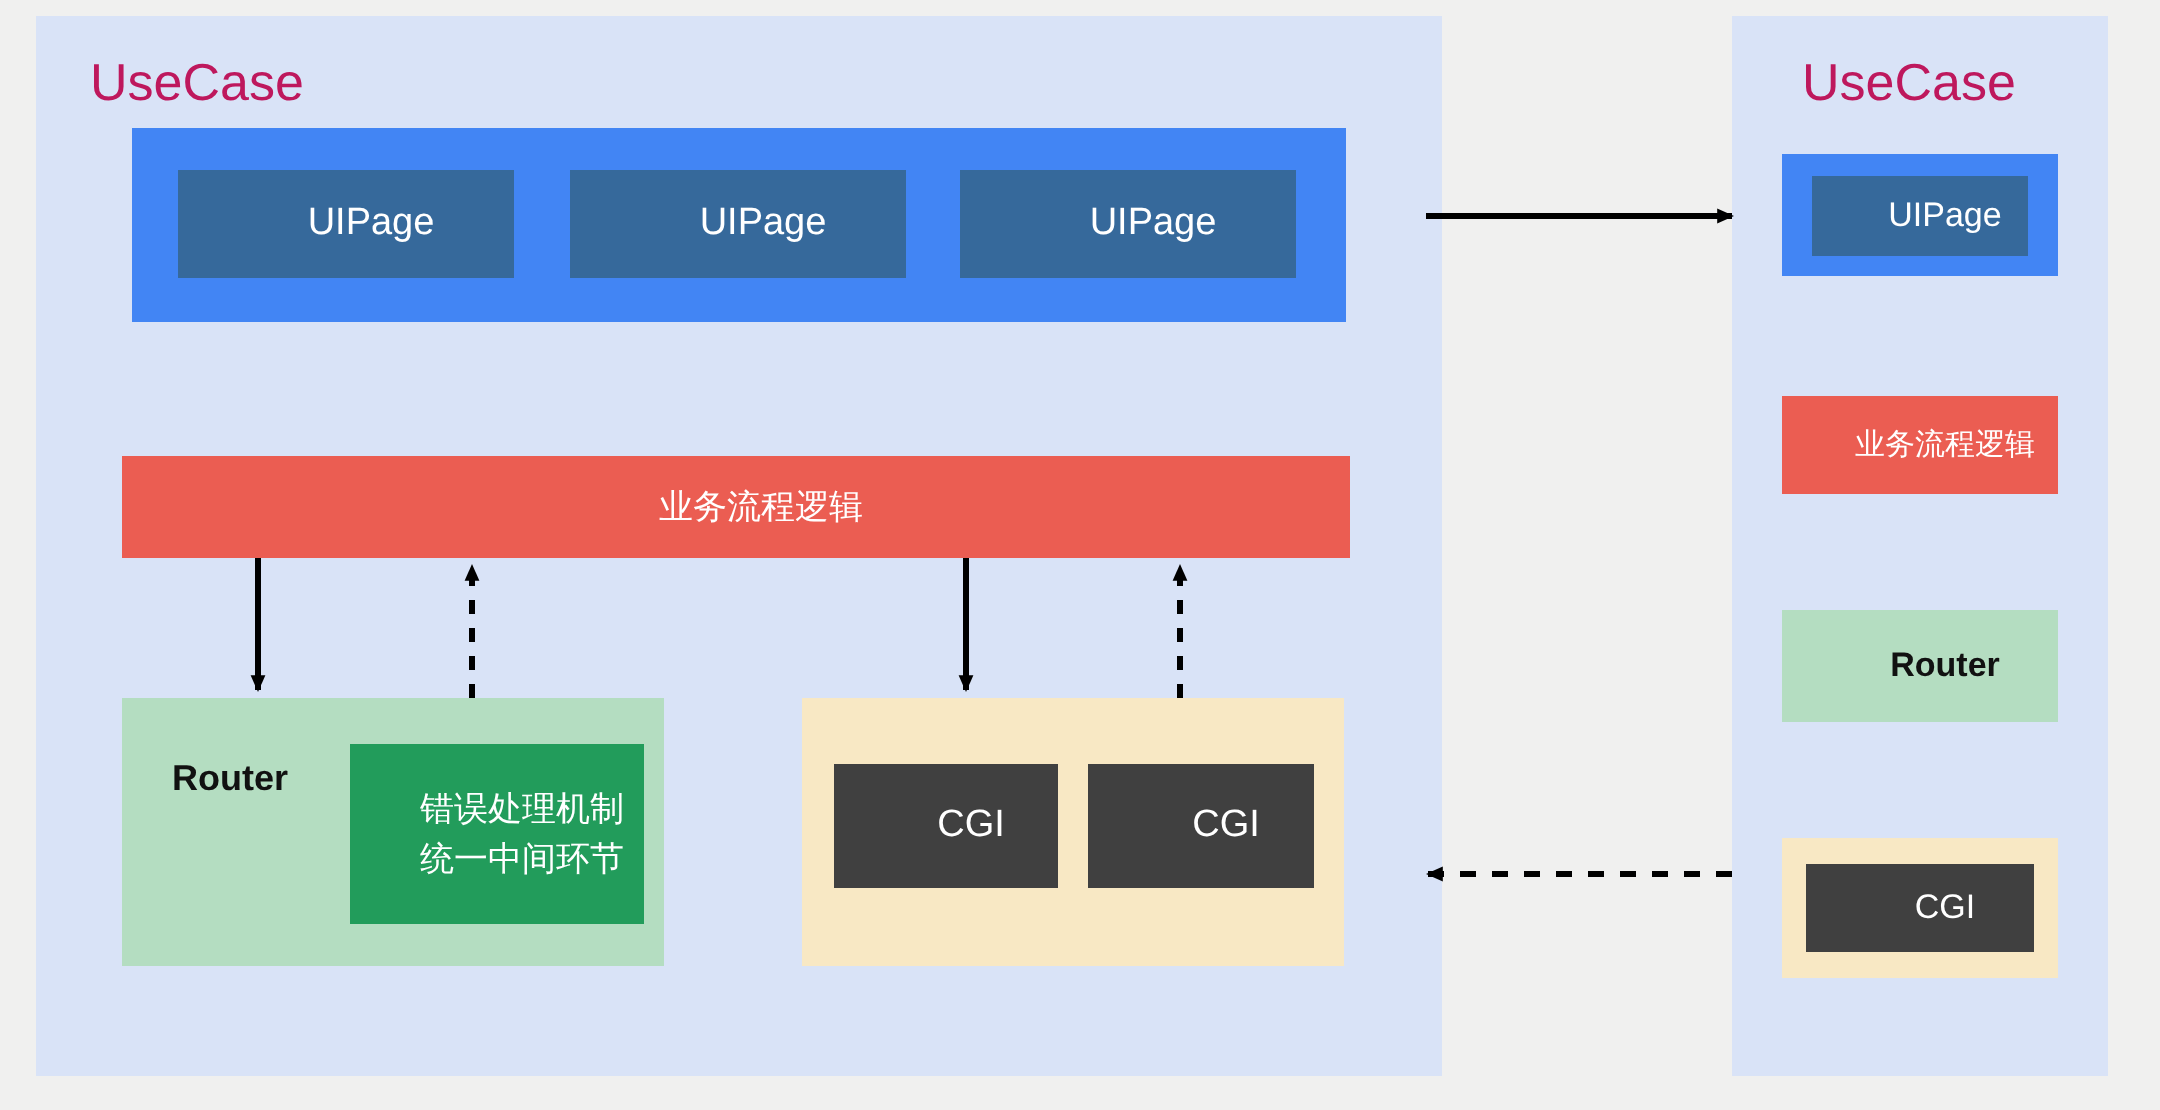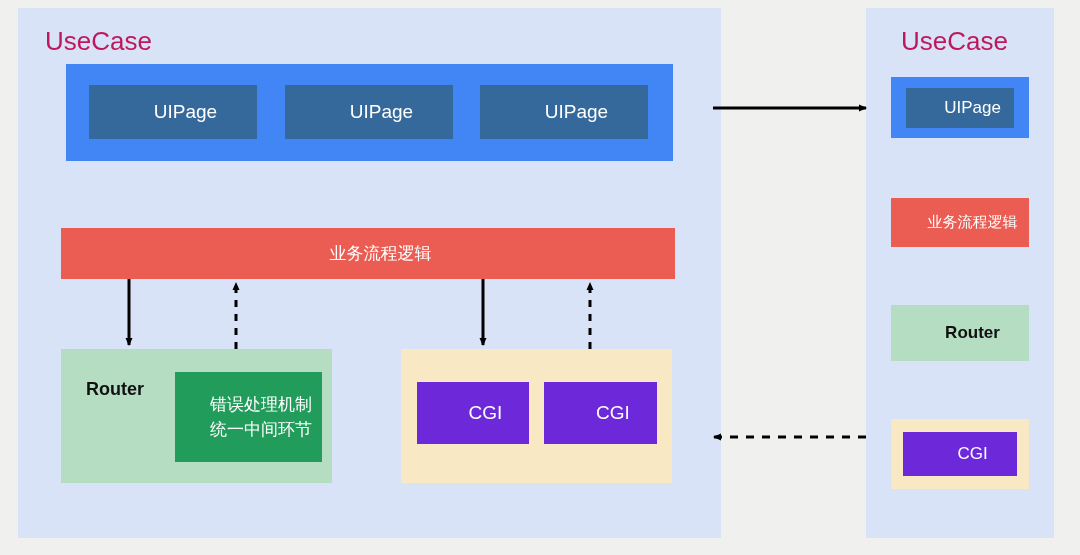--- a/index.html
+++ b/index.html
@@ -45,21 +45,21 @@
   .router-group { background: #b4ddc1; }
   .router-label {
     position: absolute;
     color: #111111;
     font-weight: bold;
     font-size: 18px;
     white-space: nowrap;
   }
   .errbox       { background: #229c5b; color: #ffffff; font-size: 17px; line-height: 1.5; }
   .cgi-group    { background: #f8e8c4; }
-  .cgi-leaf     { background: #6d28d9; color: #ffffff; font-size: 19px; }
+  .cgi-leaf     { background: #404040; color: #ffffff; font-size: 19px; }
   .rt-uipage-group { background: #4285f4; }
   .rt-router { background: #b4ddc1; color: #111111; font-weight: bold; font-size: 17px; }
   .rt-biz   { background: #eb5d52; color: #ffffff; font-size: 15px; }
   svg.arrows {
     position: absolute;
     left: 0; top: 0;
     width: 1080px;
     height: 555px;
     pointer-events: none;
   }

